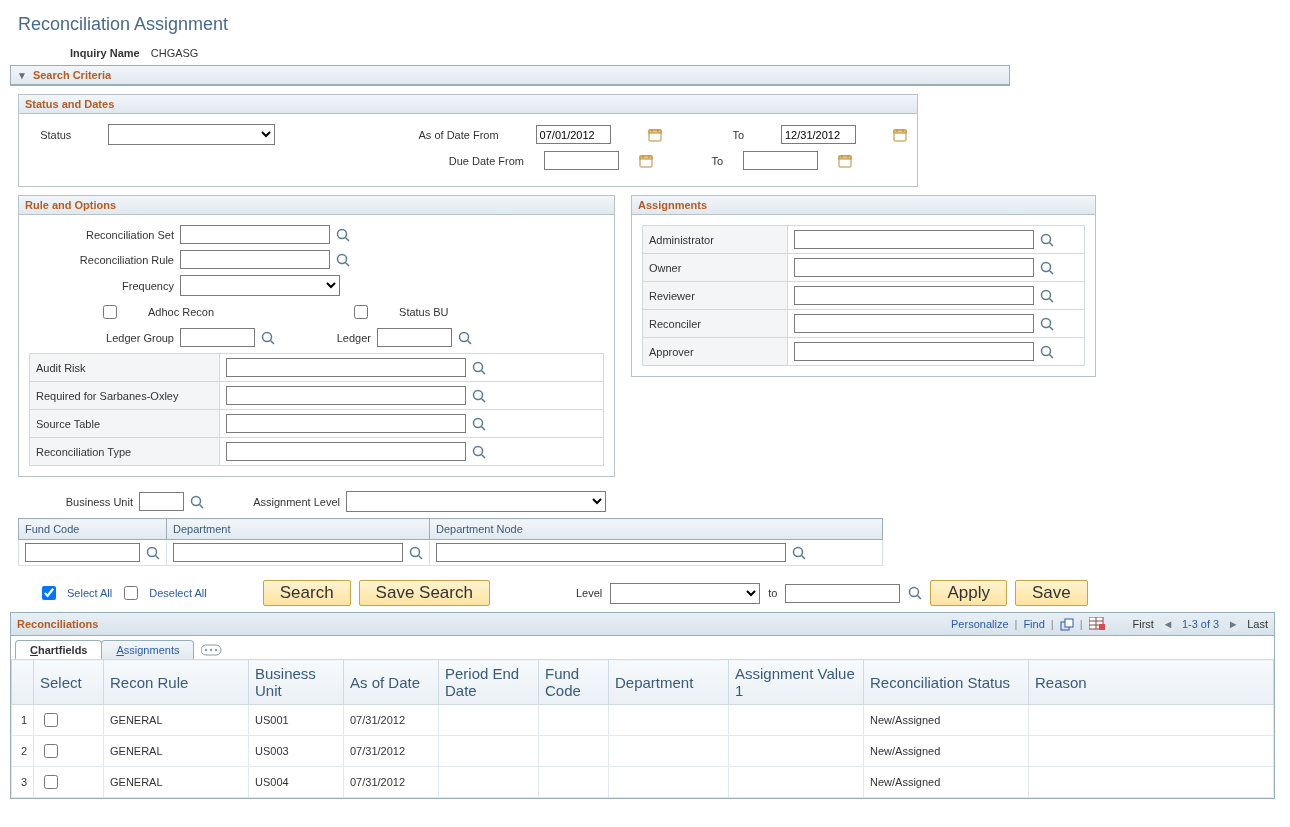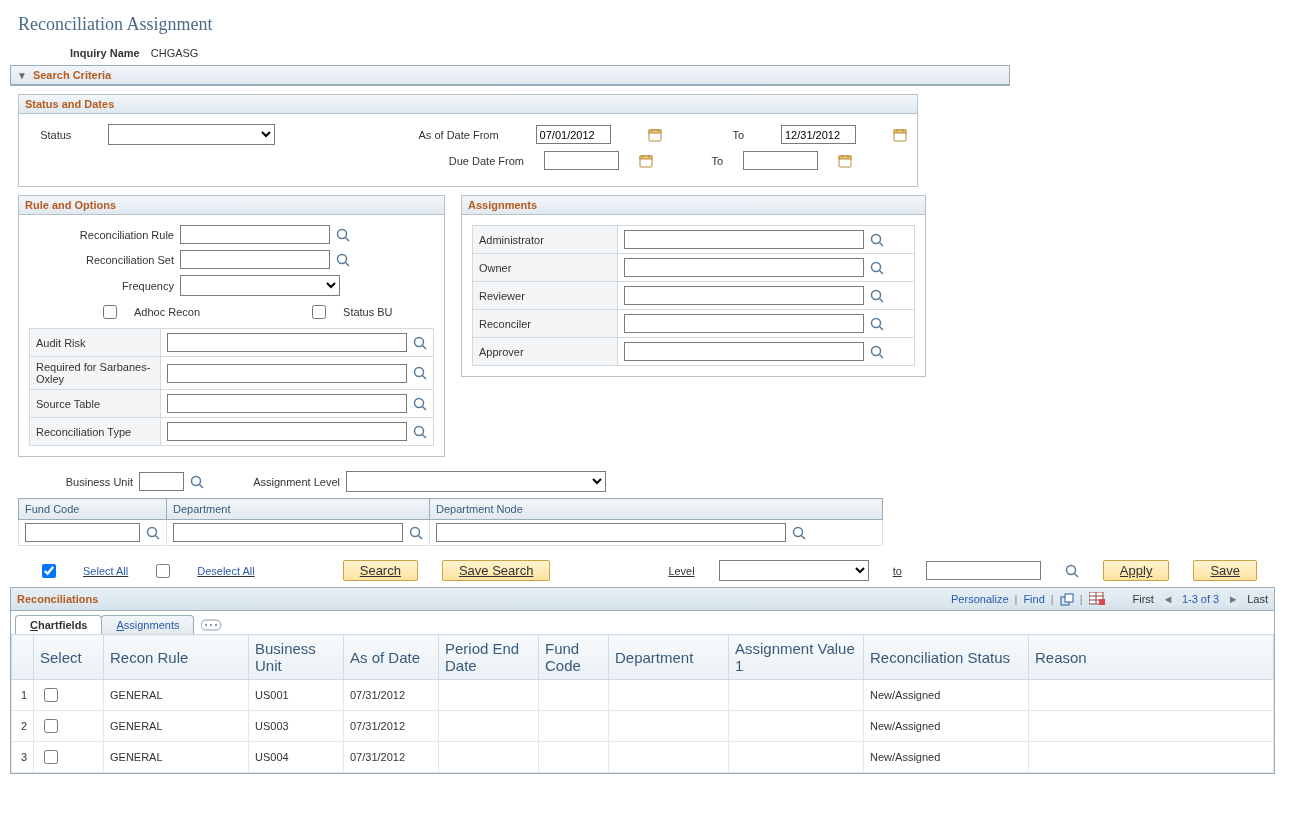--- a/index.html
+++ b/index.html
@@ -9,21 +9,20 @@
     color: #333;
     margin: 0;
     padding: 10px;
     background: #fff;
   }
   .page-title {
     color: #4a6a8a;
     font-size: 18px;
     font-weight: normal;
     margin: 4px 0 12px 8px;
-    font-family: Liberation Serif, serif;
   }
   .inquiry-row { margin: 0 0 6px 60px; }
   .inquiry-row .lbl { font-weight: bold; display:inline-block; }
   .inquiry-row .val { display:inline-block; margin-left:8px; }
 
   .sect {
     border: 1px solid #9aaeb8;
     margin-bottom: 8px;
   }
   .sect-h {
@@ -55,21 +54,21 @@
     height:19px;
     font-size:11px;
     padding:0 3px;
     background:#fff;
   }
   select { height:21px; }
   .btn {
     background: linear-gradient(#fff3d0,#ffe4a0);
     border:1px solid #c9a244;
     padding:2px 16px;
-    font-size:13px;
+    font-size:17px;
     cursor:pointer;
     border-radius:2px;
     color:#333;
   }
 
   .lookup-icon svg, .date-icon svg, .action-icon svg { display:block; }
   .lookup-icon, .date-icon, .action-icon { display:inline-flex; cursor:pointer; }
 
   .inner-tbl { border-collapse:collapse; width:100%; }
   .inner-tbl td { border:1px solid #d0d9e0; padding:4px 6px; background:#f3f5f6; }
@@ -233,51 +232,67 @@
             <svg width="14" height="14">
               <use href="#i-cal"></use>
             </svg>
           </span>
       </div>
     </div>
   </div>
 
   <div class="two-col">
 
-    <div class="fieldset" style="width:427px;">
+    <div class="fieldset" style="width:597px;">
       <div class="fieldset-h">Rule and Options</div>
       <div class="fieldset-b">
         <div class="row">
-            <span class="lbl" style="width:145px;">Reconciliation Rule</span>
+            <span class="lbl" style="width:145px;">Reconciliation Set</span>
           <input type="text" style="width: 150px;">
           <span class="lookup-icon">
               <svg width="14" height="14">
                 <use href="#i-lookup"></use>
               </svg>
             </span>
           </div>
         <div class="row">
-            <span class="lbl" style="width:145px;">Reconciliation Set</span>
+            <span class="lbl" style="width:145px;">Reconciliation Rule</span>
           <input type="text" style="width: 150px;">
           <span class="lookup-icon">
               <svg width="14" height="14">
                 <use href="#i-lookup"></use>
               </svg>
             </span>
           </div>
         <div class="row">
             <span class="lbl" style="width:145px;">Frequency</span>
           <select style="width:160px;"></select>
           </div>
-        <div class="row" style="gap:14px; margin-left:70px;">
+        <div class="row" style="gap:28px; margin-left:70px;">
           <input type="checkbox" class="chk" style="">
           <span>Adhoc Recon</span>
           <span style="width:80px;"></span>
           <input type="checkbox" class="chk" style="">
           <span>Status BU</span>
+        </div>
+        <div class="row" style="gap:6px;">
+          <span class="lbl" style="width:145px;">Ledger Group</span>
+          <input type="text" style="width: 75px;">
+          <span class="lookup-icon">
+              <svg width="14" height="14">
+                <use href="#i-lookup"></use>
+              </svg>
+            </span>
+          <span class="lbl" style="width:70px; margin-left:20px;">Ledger</span>
+          <input type="text" style="width: 75px;">
+          <span class="lookup-icon">
+              <svg width="14" height="14">
+                <use href="#i-lookup"></use>
+              </svg>
+            </span>
         </div>
 
         <table class="inner-tbl" style="margin-top:6px;">
           <tbody>
               <tr>
                 <td style="width:190px;">Audit Risk</td>
             <td class="val">
                   <div class="row" style="margin:0;">
                     <input type="text" style="width: 240px;">
                     <span class="lookup-icon">
@@ -455,21 +470,21 @@
                 <svg width="14" height="14">
                   <use href="#i-lookup"></use>
                 </svg>
               </span>
             </div>
           </td>
     </tr>
   </tbody>
     </table>
 
-  <div class="row" style="gap:24px; margin:14px 0 6px 20px; text-decoration:underline;">
+  <div class="row" style="gap:8px; margin:14px 0 6px 20px; ">
     <input type="checkbox" class="chk" checked="" style="">
     <span class="link">Select All</span>
     <input type="checkbox" class="chk" style="">
     <span class="link">Deselect All</span>
     <span style="width:40px;"></span>
     <button class="btn">Search</button>
     <button class="btn">Save Search</button>
     <span style="width:70px;"></span>
     <span class="lbl">Level</span>
     <select style="width:150px;"></select>

